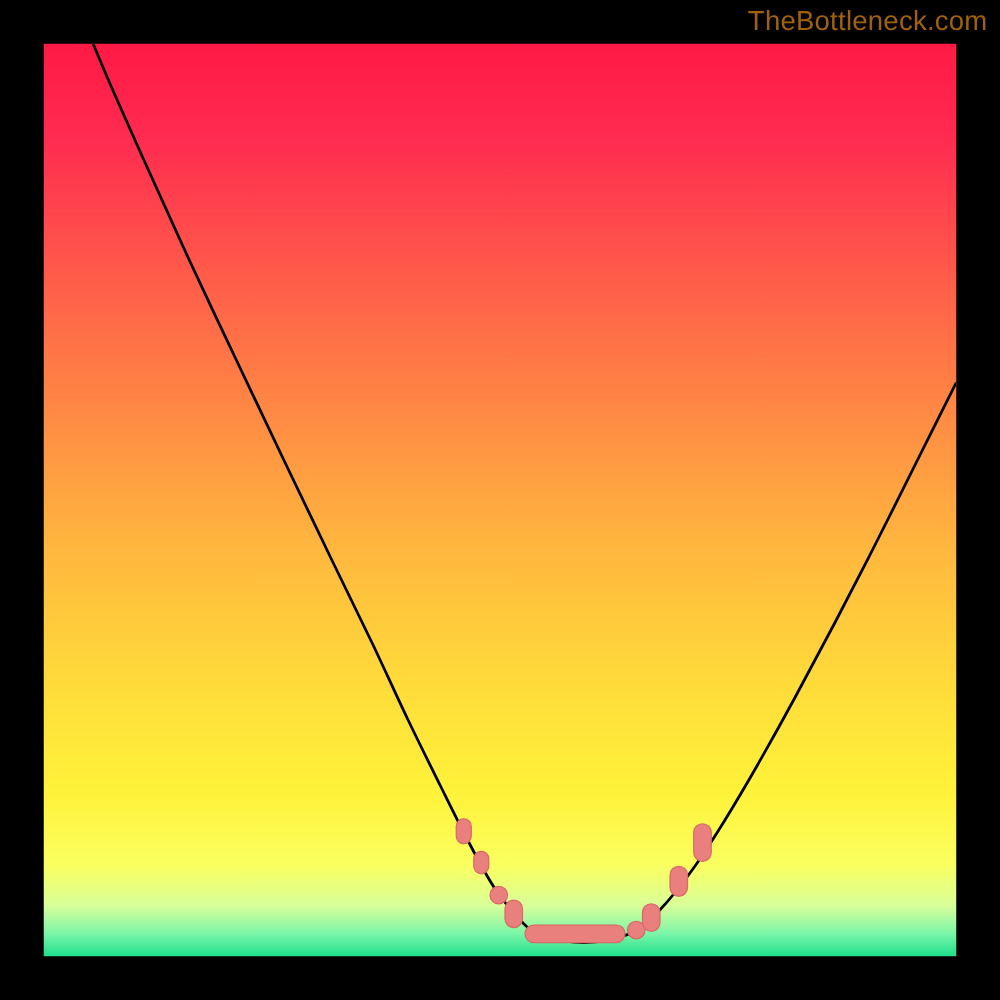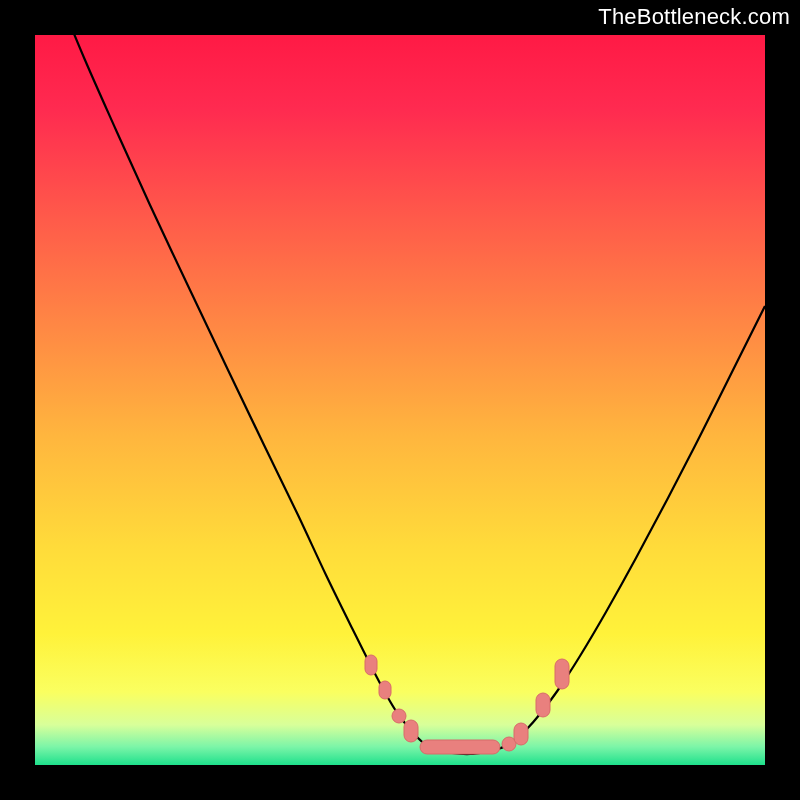--- a/index.html
+++ b/index.html
@@ -19,21 +19,21 @@
     height: 800px;
   }
   svg {
     display: block;
   }
   .watermark {
     position: absolute;
     top: 4px;
     right: 10px;
     font-size: 22px;
-    color: #ffffff;
+    color: #a16207;
     font-weight: 400;
     letter-spacing: 0.2px;
   }
 </style>
 </head>
 <body>
 
 <div class="canvas-wrap">
   <svg id="chart-svg" width="800" height="800" viewBox="0 0 800 800">
     <defs>

